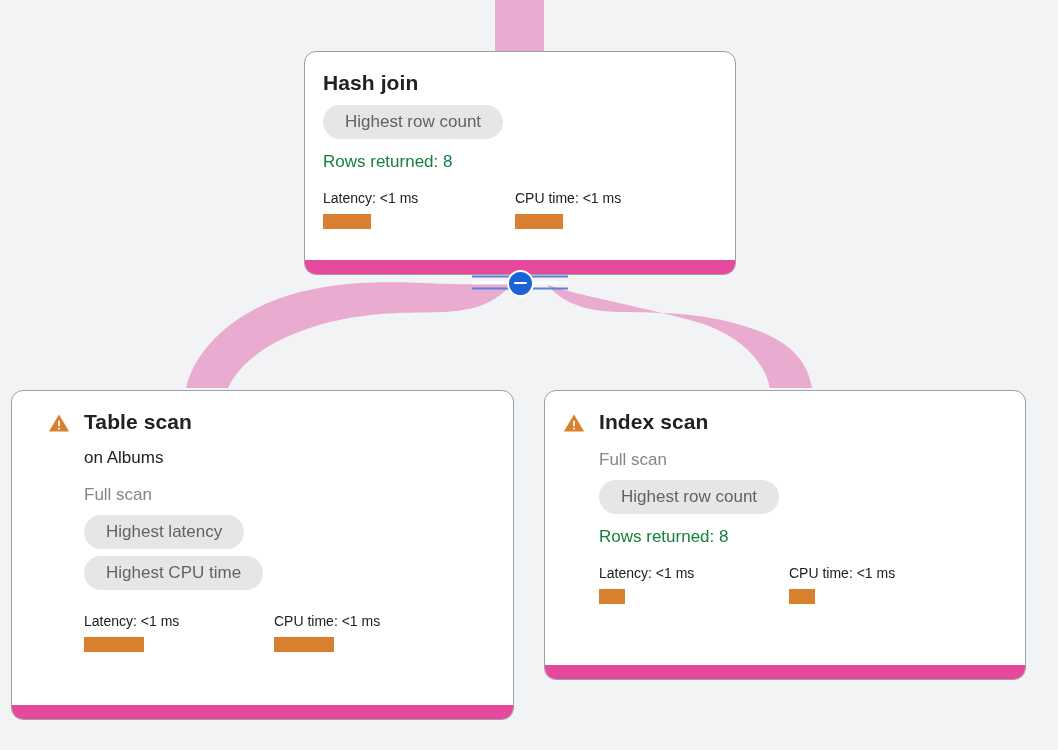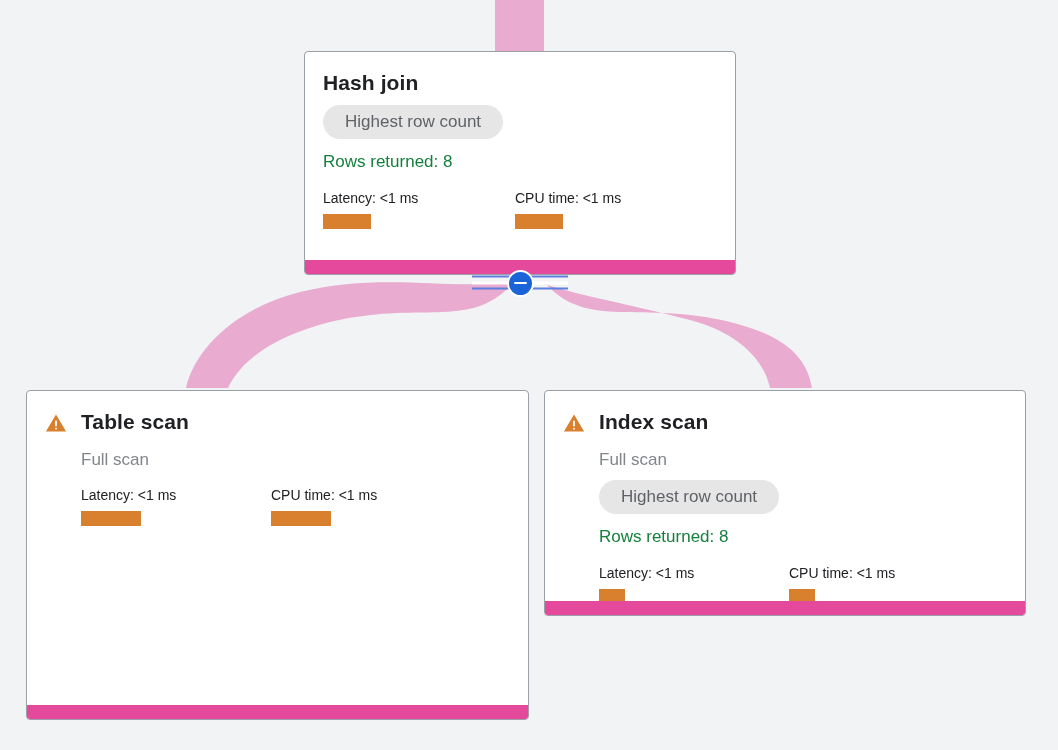--- a/index.html
+++ b/index.html
@@ -27,21 +27,21 @@
     width: 1058px;
     height: 750px;
     pointer-events: none;
   }
 
   
   .node-card {
     position: absolute;
     background: #ffffff;
     border: 1px solid #9aa0a6;
-    border-radius: 4px;
+    border-radius: 12px;
     box-sizing: border-box;
     overflow: hidden;
   }
   .card-body {
     padding: 18px 18px 14px 18px;
     position: relative;
   }
   .card-accent {
     position: absolute;
     left: 0;
@@ -228,50 +228,59 @@
     <div class="toggle-rails">
       <span></span>
         <span></span>
         <span></span>
     </div>
     <div class="toggle-knob">
       <i></i>
     </div>
   </div>
 
-  <div class="node-card" style="left:26px; top:390px; width:503px; height:330px;">
+  <div class="node-card" style="left:11px; top:390px; width:503px; height:330px;padding-left:18px;">
     <div class="card-body">
       <div class="card-head">
         <svg class="warn-icon" viewBox="0 0 24 24">
           <path d="M12 2.6 L23 21.4 L1 21.4 Z" fill="#d9802e"></path>
           <rect x="11" y="9.4" width="2" height="6.4" rx="1" fill="#ffffff"></rect>
           <rect x="11" y="17.1" width="2" height="2.1" rx="1" fill="#ffffff"></rect>
         </svg>
         <div class="head-text">
           <div class="node-title">Table scan</div>
         </div>
       </div>
       <div style="padding-left:36px;">
+        <div class="node-subtitle">on Albums</div>
         <div class="node-scantype">Full scan</div>
+        <div class="chip-list">
+          <span class="chip-row">
+            <span class="chip">Highest latency</span>
+          </span>
+          <span class="chip-row">
+            <span class="chip">Highest CPU time</span>
+          </span>
+        </div>
         <div class="metrics">
           <div class="metric" style="width:190px;">
             <div class="metric-label">Latency: &lt;1 ms</div>
             <div class="metric-bar" style="width:60px;"></div>
           </div>
           <div class="metric">
             <div class="metric-label">CPU time: &lt;1 ms</div>
             <div class="metric-bar" style="width:60px;"></div>
           </div>
         </div>
       </div>
     </div>
     <div class="card-accent"></div>
   </div>
 
-  <div class="node-card" style="left:544px; top:390px; width:482px; height:226px;">
+  <div class="node-card" style="left:544px; top:390px; width:482px; height:290px;">
     <div class="card-body">
       <div class="card-head">
         <svg class="warn-icon" viewBox="0 0 24 24">
           <path d="M12 2.6 L23 21.4 L1 21.4 Z" fill="#d9802e"></path>
           <rect x="11" y="9.4" width="2" height="6.4" rx="1" fill="#ffffff"></rect>
           <rect x="11" y="17.1" width="2" height="2.1" rx="1" fill="#ffffff"></rect>
         </svg>
         <div class="head-text">
           <div class="node-title">Index scan</div>
         </div>

